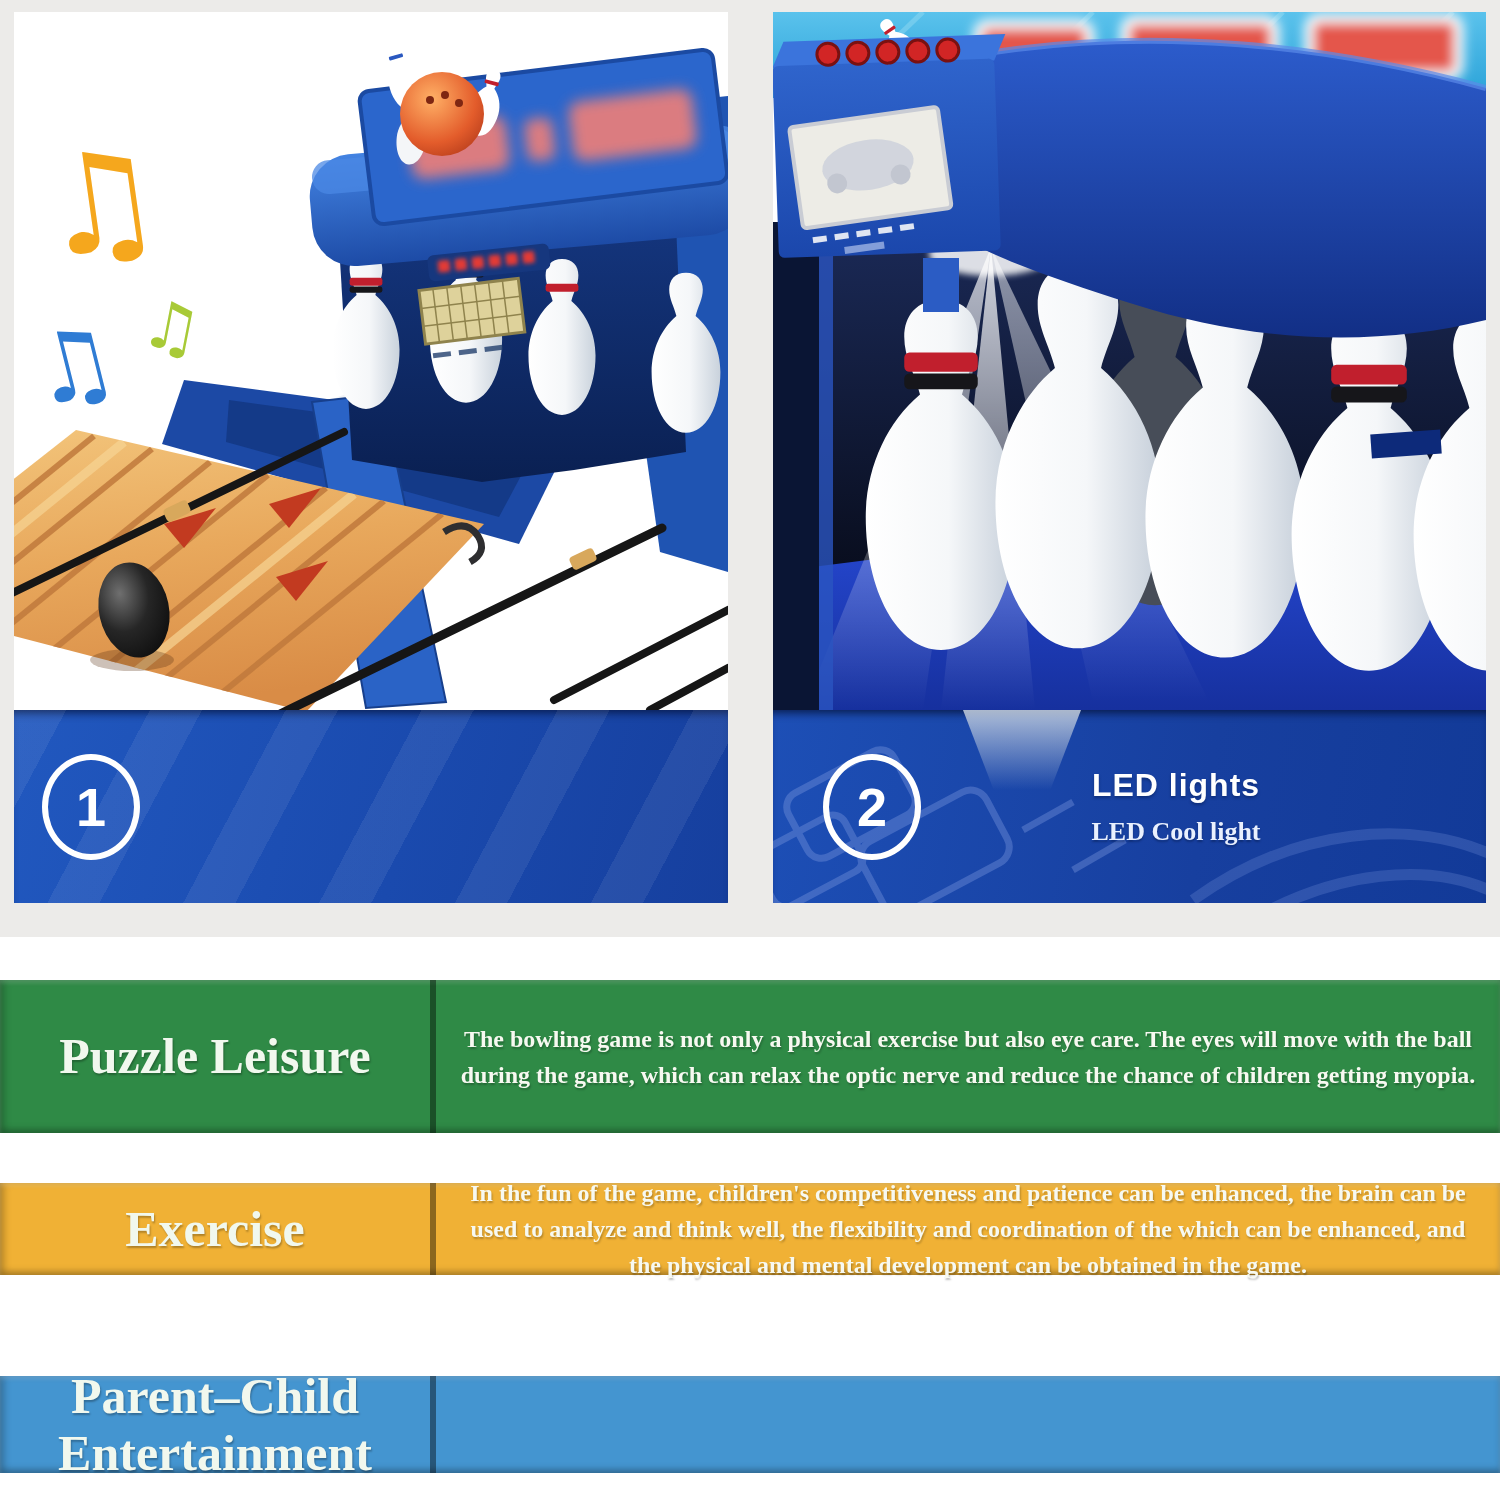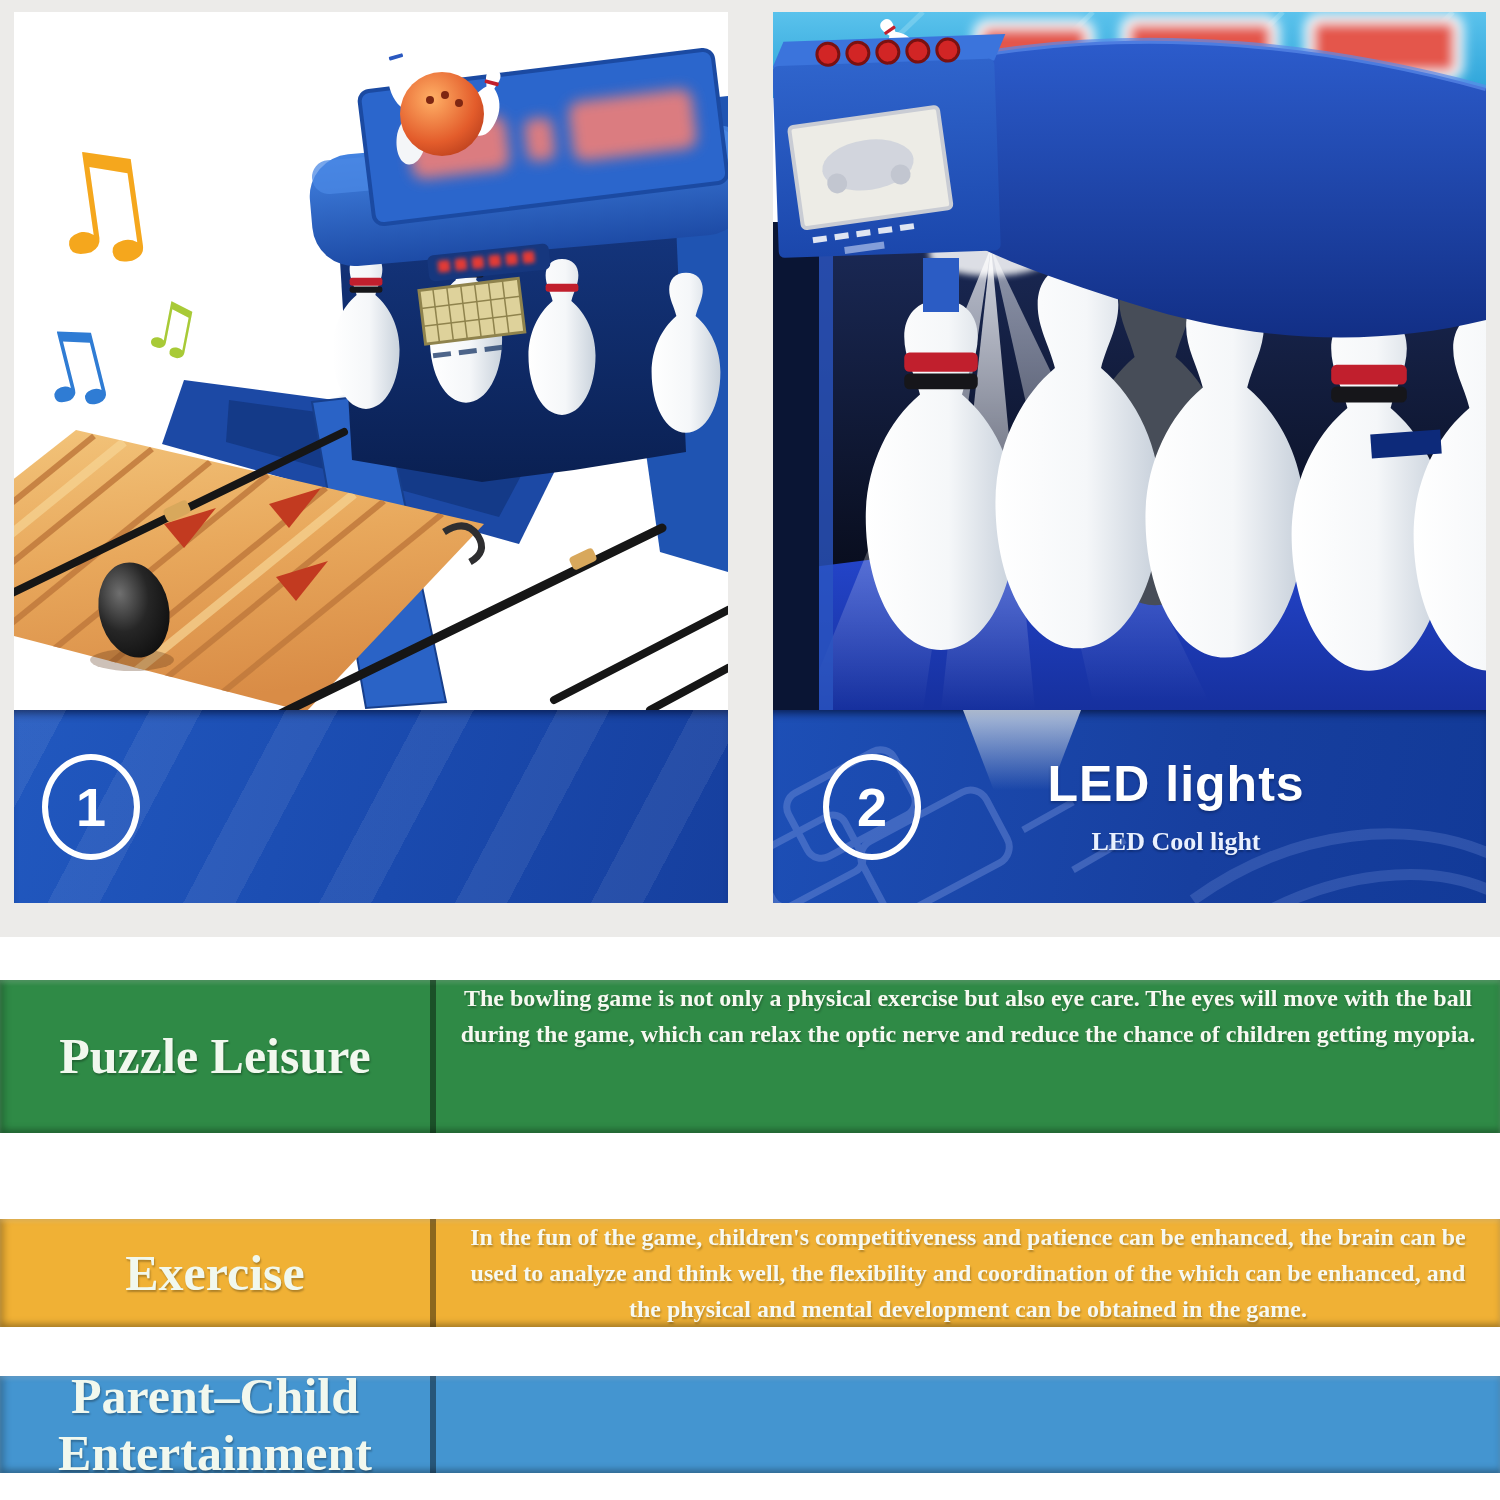--- a/index.html
+++ b/index.html
@@ -26,36 +26,36 @@
       background:linear-gradient(#c7d2e0d9,#c7d2e000);
       clip-path:polygon(0 0,100% 0,74% 100%,26% 100%);}
   .badge{position:relative;flex:0 0 auto;width:86px;height:94px;border:6px solid #ffffff;border-radius:50%;
       display:flex;align-items:center;justify-content:center;color:#ffffff;
       font:700 54px/1 "Liberation Sans",sans-serif;}
   .cap-left .badge{margin-left:28px;}
   .cap-right .badge{margin-left:50px;}
   .cap-texts{position:relative;flex:1;text-align:center;padding-right:55px;}
   .cap-title{margin:0;color:#ffffff;font:700 38px/1.15 "Liberation Sans",sans-serif;letter-spacing:1px;
       text-shadow:0 2px 3px rgba(0,20,60,.4);}
-  .cap-right .cap-title{font-size:50px;}
+  .cap-right .cap-title{font-size:32px;}
   .cap-sub{margin:14px 0 0 0;color:#e9f0fe;font:700 26px/1.1 "Liberation Serif",serif;
       text-shadow:0 2px 2px rgba(0,20,60,.4);}
 
   
   .frow{position:absolute;left:0;width:1500px;display:flex;
       box-shadow:inset 0 3px 4px rgba(255,255,255,.18), inset 0 -4px 6px rgba(0,0,0,.22), inset 5px 0 7px rgba(0,0,0,.18);}
   .frow .row-label{flex:0 0 430px;display:flex;align-items:center;justify-content:center;padding:0 10px;box-sizing:border-box;}
   .frow .row-label h3{margin:0;text-align:center;color:#f1f8ee;
       font:700 50px/57px "Liberation Serif",serif;text-shadow:1px 2px 2px rgba(0,0,0,.28);}
   .frow .row-sep{flex:0 0 6px;background:rgba(0,0,0,.42);}
-  .frow .row-body{flex:1;display:flex;justify-content:center;padding:0 16px;box-sizing:border-box;}
+  .frow .row-body{flex:1;display:flex;align-items:center;justify-content:center;padding:0 16px;box-sizing:border-box;}
   .frow .row-body p{margin:0;text-align:center;color:#f7f9f1;
       font:700 24px/36px "Liberation Serif",serif;text-shadow:1px 2px 2px rgba(0,0,0,.25);}
   .frow.green{top:980px;height:153px;background:#2f8a46;}
-  .frow.yellow{top:1219px;height:108px;background:#f0b135;}
+  .frow.yellow{top:1183px;height:92px;background:#f0b135;}
   .frow.blue{top:1376px;height:97px;background:#4495d0;}
 </style>
 </head>
 <body>
 
 <div class="page">
 
   <section class="photos-section">
 
     <figure class="photo left" style="margin:0;">

